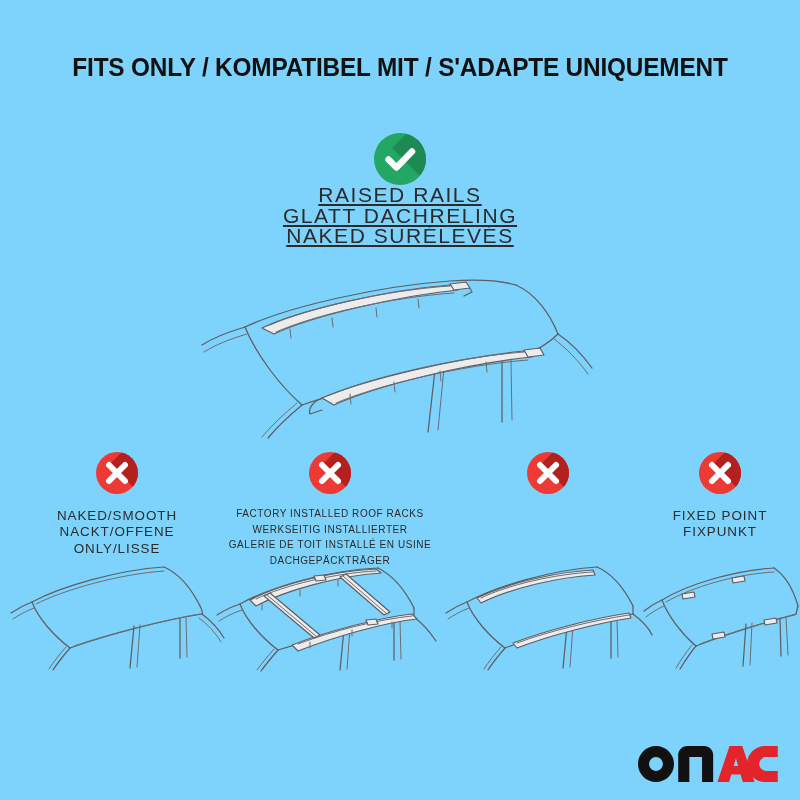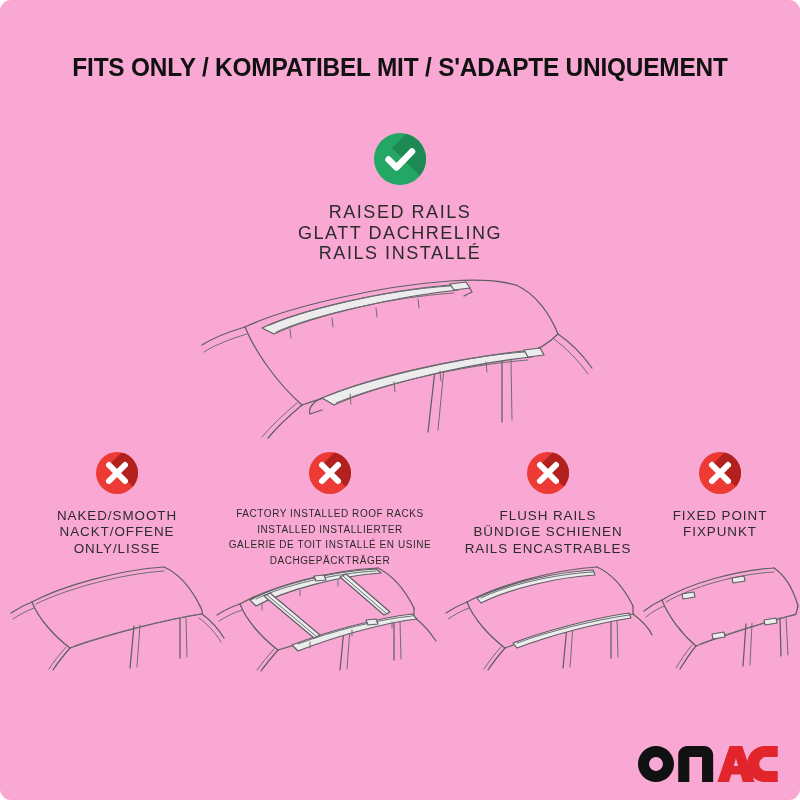--- a/index.html
+++ b/index.html
@@ -9,22 +9,21 @@
     height: 800px;
     background: #ffffff;
     font-family: "Liberation Sans", sans-serif;
     overflow: hidden;
   }
 
   #page {
     position: relative;
     width: 800px;
     height: 800px;
-    background: #f9a8d4;
-    border-radius: 11px;
+    background: #7dd3fc;
   }
 
   
   .title {
     position: absolute;
     top: 52px;
     left: 0;
     width: 800px;
     text-align: center;
     font-family: "Liberation Sans Narrow", "Liberation Sans", sans-serif;
@@ -65,26 +64,26 @@
     top: 28%;
     transform: rotate(-45deg);
     transform-origin: 0 0;
   }
   .badge.ok .shade { background: #1d8a54; }
   .badge.no .shade { background: #b3211f; }
 
   .badge svg { position: absolute; inset: 0; width: 100%; height: 100%; }
 
   .hero-caption {
-    margin-top: 17px;
-    font-size: 18px;
+    font-size: 21px;
     line-height: 20.5px;
     letter-spacing: 1.55px;
     color: #2b2b2b;
     font-weight: 400;
+    text-decoration: underline;
   }
 
   
   .hero-art {
     position: absolute;
     top: 272px;
     left: 150px;
     width: 500px;
     height: 185px;
   }
@@ -176,21 +175,21 @@
     <div class="badge ok">
       <div class="shade"></div>
       <svg viewBox="0 0 52 52" aria-hidden="true">
         <path d="M14.5 26.5 L22.5 34.5 L38 18.5" fill="none" stroke="#ffffff" stroke-width="6.4" stroke-linecap="round" stroke-linejoin="round"></path>
       </svg>
     </div>
 
     <div class="hero-caption">
       <div>RAISED RAILS</div>
       <div>GLATT DACHRELING</div>
-      <div>RAILS INSTALLÉ</div>
+      <div>NAKED SURÉLEVÉS</div>
     </div>
   </div>
 
   <div class="hero-art">
     <svg viewBox="0 0 500 185" aria-hidden="true">
 
       <path class="line-art" d="M95 55 C140 34 230 14 300 9 C330 7 352 9 366 13"></path>
       <path class="line-art" d="M95 55 C105 80 128 112 152 133"></path>
       <path class="line-art" d="M152 133 C210 113 300 93 372 84"></path>
       <path class="line-art" d="M366 13 C386 22 400 42 408 62"></path>
@@ -278,21 +277,21 @@
 
     <div class="col col-1">
       <div class="badge no">
         <div class="shade"></div>
         <svg viewBox="0 0 42 42" aria-hidden="true">
           <path d="M13 13 L29 29 M29 13 L13 29" fill="none" stroke="#ffffff" stroke-width="6" stroke-linecap="round"></path>
         </svg>
       </div>
       <div class="cap-wrap col-caption">
         <div>FACTORY INSTALLED ROOF RACKS</div>
-        <div>INSTALLED INSTALLIERTER</div>
+        <div>WERKSEITIG INSTALLIERTER</div>
         <div>GALERIE DE TOIT INSTALLÉ EN USINE</div>
         <div>DACHGEPÄCKTRÄGER</div>
       </div>
       <div class="col-art art-1">
         <svg viewBox="0 0 248 120" aria-hidden="true">
 
           <path class="line-art" d="M34 52 C66 34 124 18 172 16"></path>
           <path class="line-art" d="M34 52 C40 68 56 86 72 98"></path>
           <path class="line-art" d="M72 98 C114 85 170 71 208 65"></path>
           <path class="line-art" d="M172 16 C188 24 200 40 208 56"></path>
@@ -333,25 +332,20 @@
         </svg>
       </div>
     </div>
 
     <div class="col col-2">
       <div class="badge no">
         <div class="shade"></div>
         <svg viewBox="0 0 42 42" aria-hidden="true">
           <path d="M13 13 L29 29 M29 13 L13 29" fill="none" stroke="#ffffff" stroke-width="6" stroke-linecap="round"></path>
         </svg>
-      </div>
-      <div class="cap-wrap col-caption">
-        <div>FLUSH RAILS</div>
-        <div>BÜNDIGE SCHIENEN</div>
-        <div>RAILS ENCASTRABLES</div>
       </div>
       <div class="col-art art-2">
         <svg viewBox="0 0 210 115" aria-hidden="true">
           <path class="line-art" d="M24 46 C54 30 108 14 154 11"></path>
           <path class="line-art" d="M24 46 C30 62 46 80 62 92"></path>
           <path class="line-art" d="M62 92 C100 78 152 64 190 58"></path>
           <path class="line-art" d="M154 11 C170 18 182 34 190 50"></path>
           <path class="line-art" d="M190 50 L190 58"></path>
           <path class="line-art" d="M24 46 C16 49 9 53 3 57"></path>
           <path class="line-art-thin" d="M26 52 C18 55 11 59 5 63"></path>

